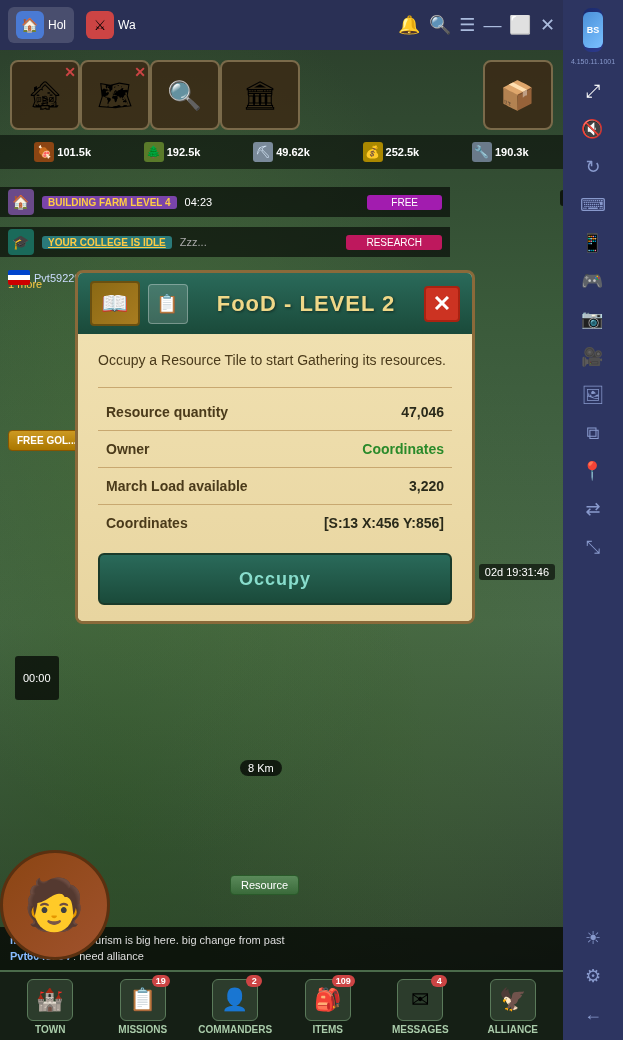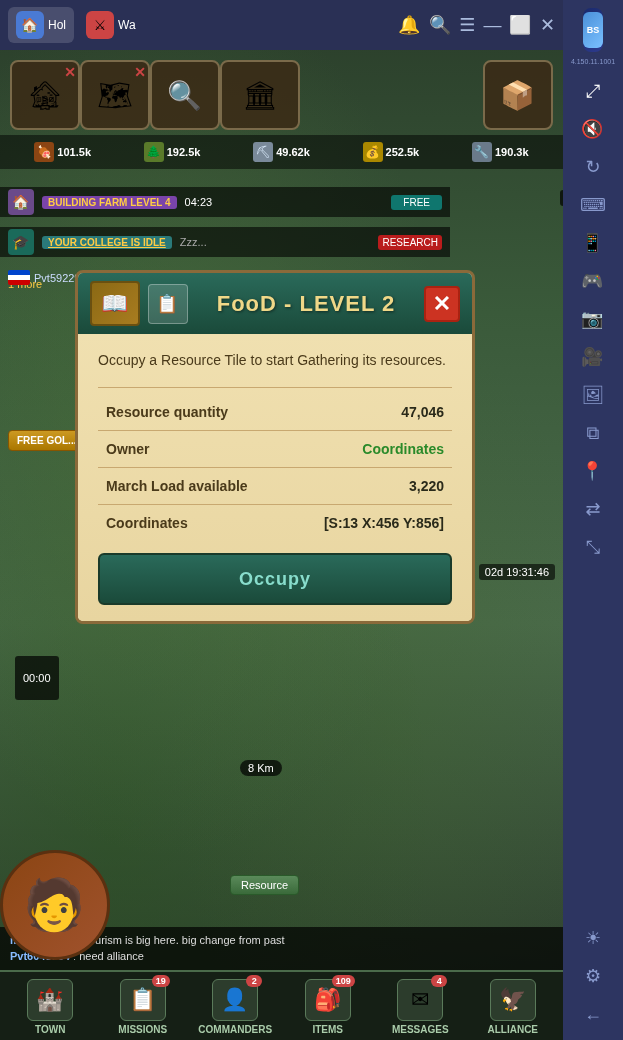--- a/index.html
+++ b/index.html
@@ -214,33 +214,33 @@
       font-weight: bold;
       background: #7a44aa;
       padding: 1px 6px;
       border-radius: 3px;
     }
 
     .notif-label.teal { background: #2a7a7a; text-decoration: underline; }
 
     .notif-timer { color: white; font-size: 11px; }
     .notif-free-btn {
-      background: #0f766e;
+      background: #a21caf;
       color: white;
       font-size: 10px;
-      padding: 2px 12px;
+      padding: 2px 24px;
       border-radius: 3px;
       border: none;
       cursor: pointer;
     }
     .notif-research-btn {
-      background: #b91c1c;
+      background: #be185d;
       color: white;
       font-size: 10px;
-      padding: 2px 4px;
+      padding: 2px 20px;
       border-radius: 3px;
       border: none;
       cursor: pointer;
     }
     .notif-zzz { color: #aaaaaa; font-size: 11px; }
 
     
     .building-icons-row {
       position: absolute;
       top: 55px;

